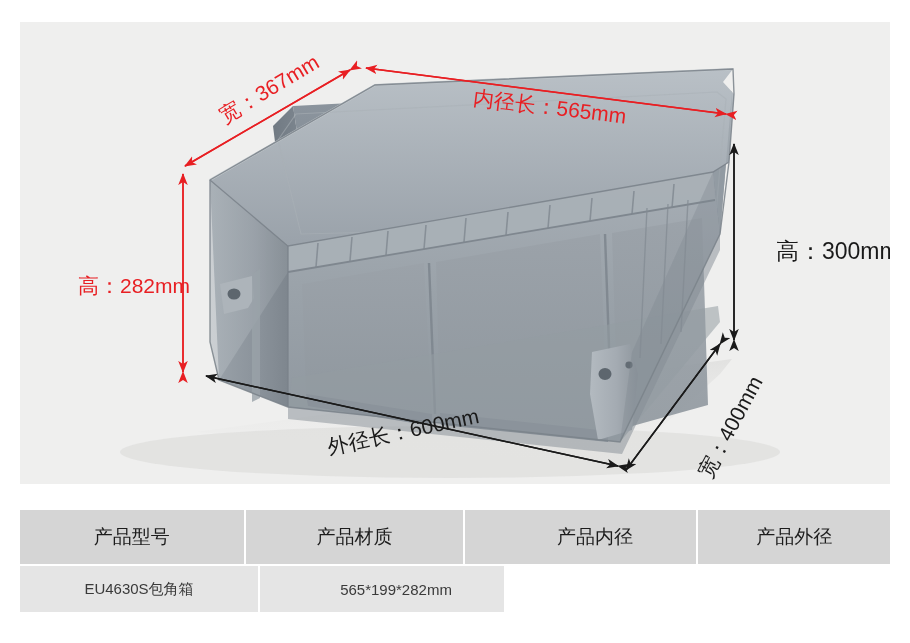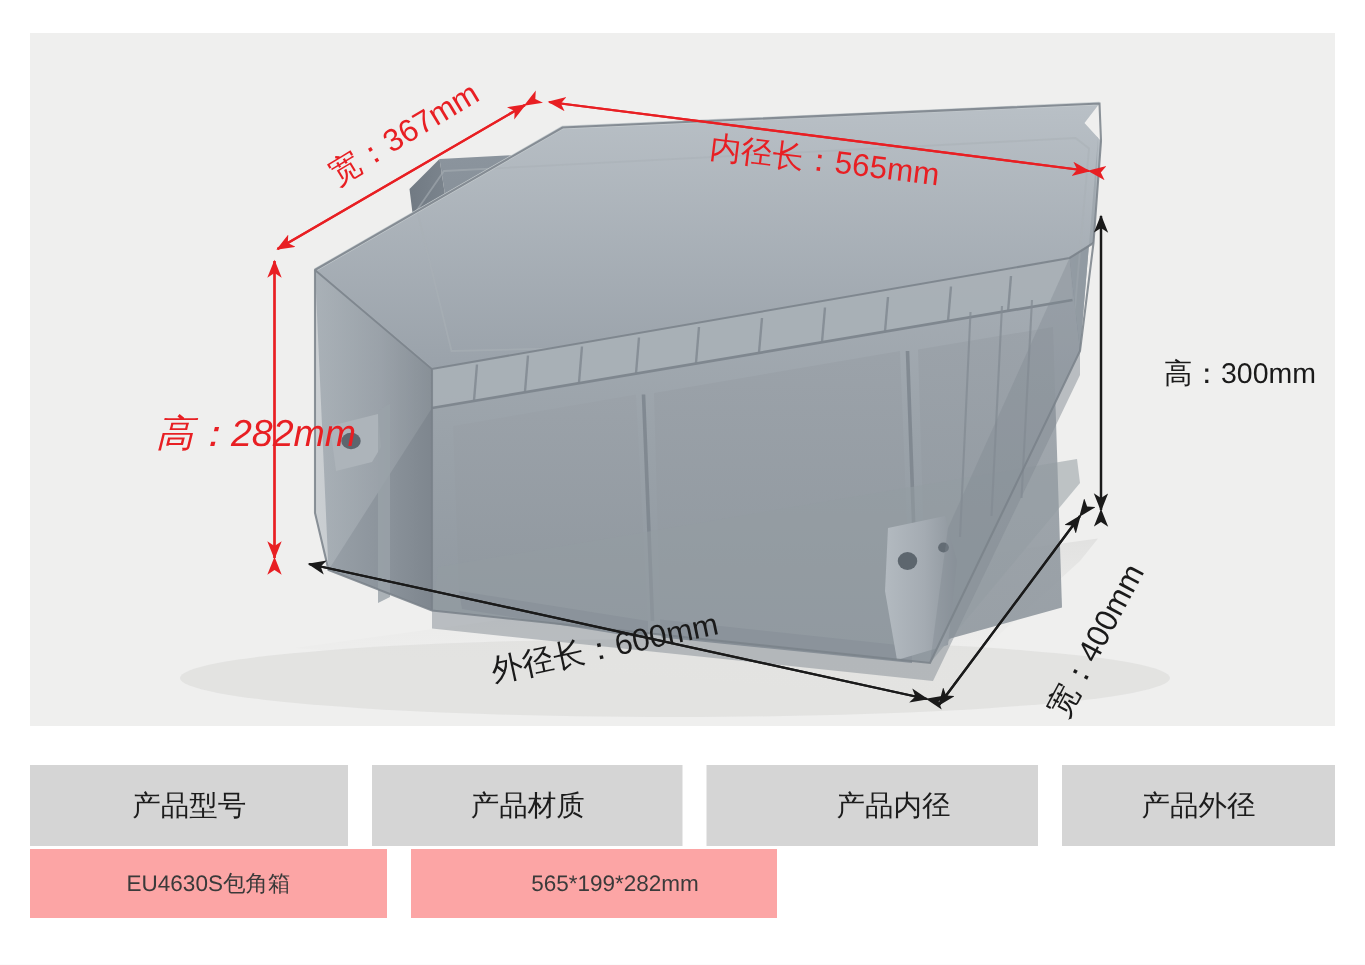--- a/index.html
+++ b/index.html
@@ -36,58 +36,58 @@
     white-space: nowrap;
     font-family: "Liberation Sans", "DejaVu Sans", sans-serif;
     font-weight: 400;
     letter-spacing: 0px;
   }
   .dim-inner { color: #e81f23; }
   .dim-outer { color: #1a1a1a; }
 
   #lbl-inner-width  { left: 194px; top: 84px;  font-size: 21px; transform: rotate(-31deg); transform-origin: left top; }
   #lbl-inner-length { left: 455px; top: 62px;  font-size: 21px; transform: rotate(7deg);  transform-origin: left top; }
-  #lbl-inner-height { left: 84px;  top: 250px; font-size: 25px; font-style: italic; }
-  #lbl-outer-height { left: 756px; top: 214px; font-size: 19px; }
+  #lbl-inner-height { left: 58px;  top: 250px; font-size: 21px; }
+  #lbl-outer-height { left: 756px; top: 214px; font-size: 23px; }
   #lbl-outer-length { left: 305px; top: 412px; font-size: 21px; transform: rotate(-12deg); transform-origin: left top; }
   #lbl-outer-width  { left: 672px; top: 448px; font-size: 21px; transform: rotate(-62deg); transform-origin: left top; }
 
   
   #spec-table {
     position: absolute;
     left: 20px;
     top: 510px;
     width: 870px;
     display: flex;
     flex-direction: column;
   }
   .table-row {
     display: flex;
     width: 100%;
-    gap: 16px;
+    gap: 2px;
     align-items: center;
   }
   .table-row.head-row { margin-bottom: 2px; }
   .cell {
     box-sizing: border-box;
     display: flex;
     align-items: center;
     justify-content: center;
     text-align: center;
     font-family: "Liberation Sans", "DejaVu Sans", sans-serif;
   }
   .head-row .cell {
     background: #d5d5d5;
     height: 54px;
     font-size: 19px;
     color: #1c1c1c;
     font-weight: 400;
   }
   .body-row .cell {
-    background: #fca5a5;
+    background: #e5e5e5;
     height: 46px;
     font-size: 15px;
     color: #3a3a3a;
     font-weight: 400;
   }
   .col-0 { width: 238px; }
   .col-1 { width: 232px; }
   .col-2 { width: 244px; padding-left: 28px; }
   .col-3 { width: 204px; }
 </style>

